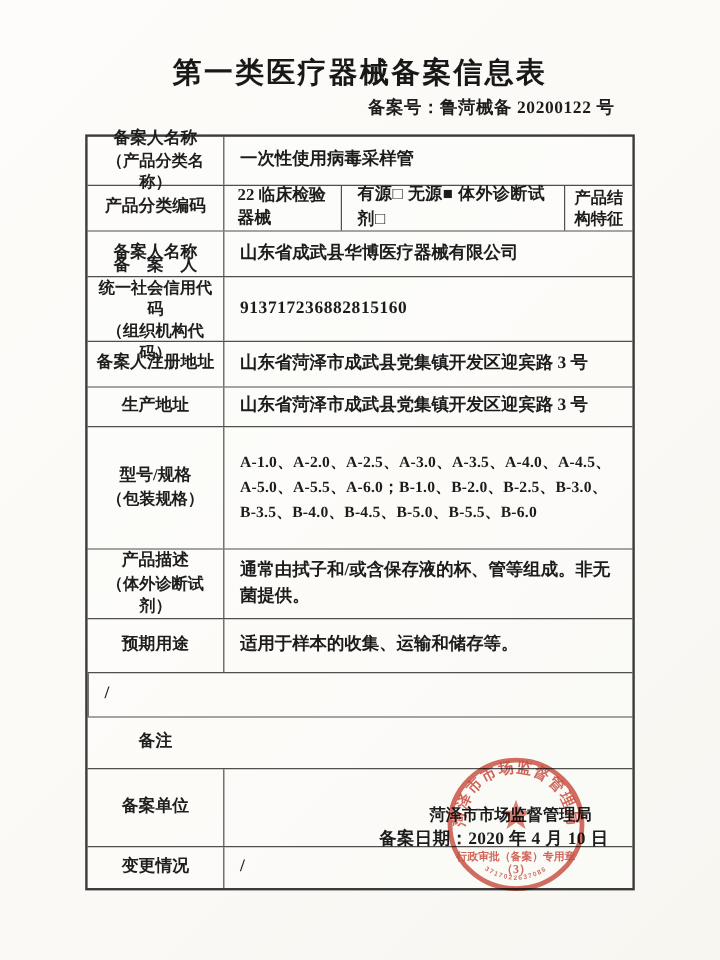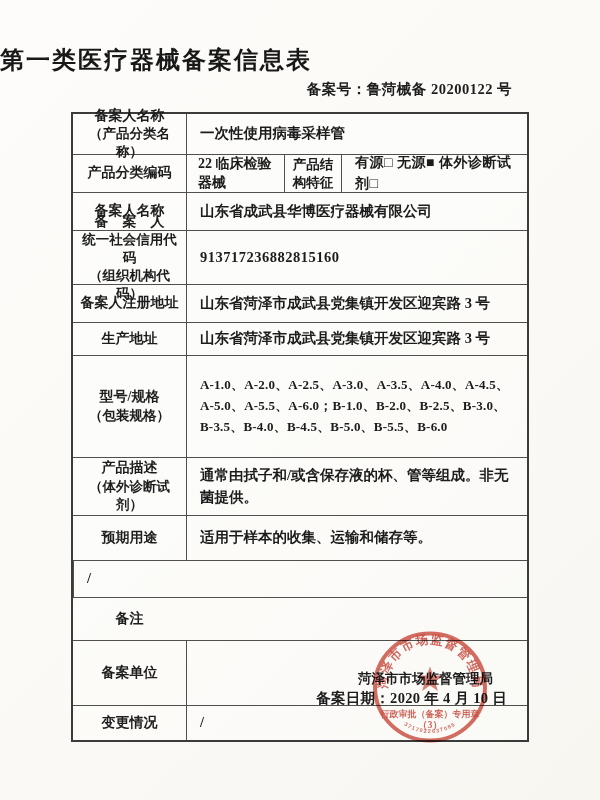--- a/index.html
+++ b/index.html
@@ -7,20 +7,21 @@
     width:600px;height:800px;
     background:#fcfbf8;
     font-family:"Liberation Serif", serif;
     color:#222;
     overflow:hidden;
     position:relative;
   }
   .page{position:absolute;inset:0;background:linear-gradient(135deg,#fdfcfa 0%,#faf9f5 60%,#f7f6f1 100%);}
   .doc-title{
     position:absolute;top:44px;left:0;width:100%;
+    text-align:center;
     font-family:"Liberation Sans", sans-serif;
     font-size:24px;font-weight:700;letter-spacing:2px;color:#181818;
   }
   .reg-no{
     position:absolute;top:80px;right:88px;
     font-size:14.5px;font-weight:700;color:#1d1d1d;letter-spacing:.5px;
   }
   .doc-table{
     position:absolute;left:71px;top:112px;width:458px;
     border:2px solid rgba(42,42,42,.92);
@@ -82,22 +83,22 @@
       <div class="cell label-cell">
         <div>备案人名称</div>
         <div class="sub">（产品分类名称）</div>
       </div>
       <div class="cell value-cell">一次性使用病毒采样管</div>
     </div>
 
     <div class="row" style="height:38px">
       <div class="cell label-cell">产品分类编码</div>
       <div class="cell value-cell cell-code">22 临床检验器械</div>
+      <div class="cell value-cell cell-options">有源□ 无源■ 体外诊断试剂□</div>
       <div class="cell value-cell cell-feature-label">产品结构特征</div>
-      <div class="cell value-cell cell-options">有源□ 无源■ 体外诊断试剂□</div>
     </div>
 
     <div class="row" style="height:38px">
       <div class="cell label-cell">备案人名称</div>
       <div class="cell value-cell">山东省成武县华博医疗器械有限公司</div>
     </div>
 
     <div class="row" style="height:54px">
       <div class="cell label-cell">
         <div>备　案　人</div>

